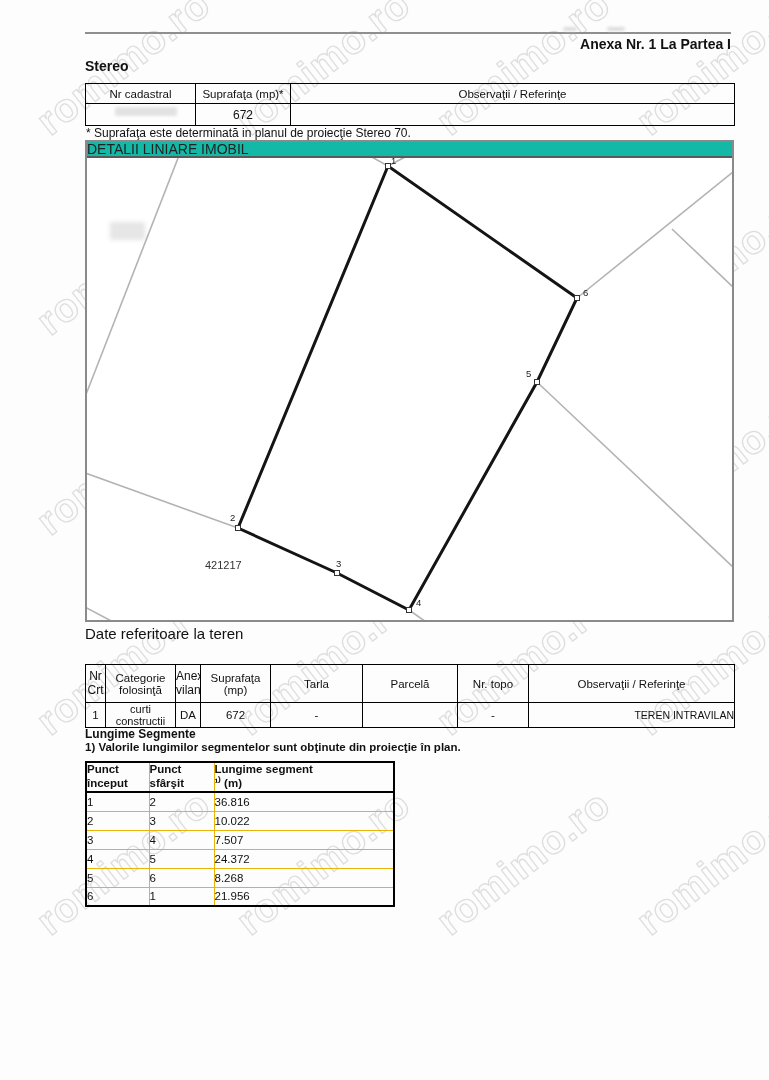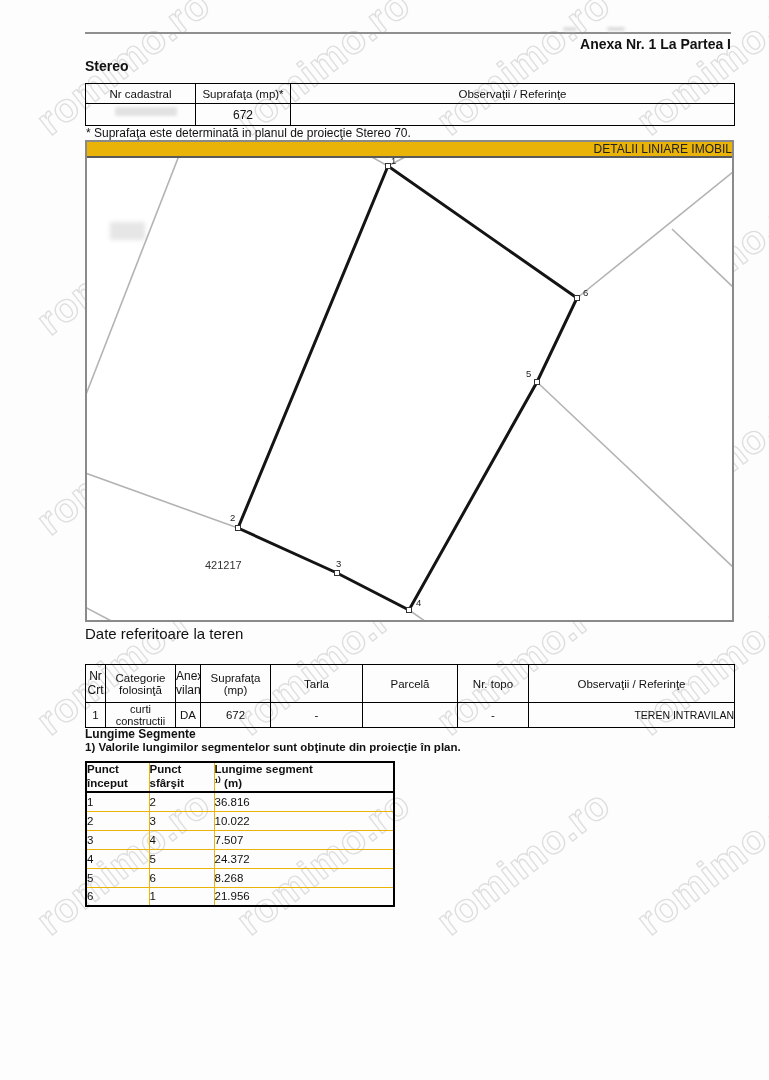--- a/index.html
+++ b/index.html
@@ -33,22 +33,22 @@
            font-weight:normal; white-space:pre-line; overflow:hidden; }
   
   .t1 { left:85px; top:83px; width:649px; font-size:11.5px; }
   .t1 .hrow th { height:20px; }
   .t1 .drow td { height:22px; font-size:12px; }
   .t1-smudge { left:115px; top:107px; width:62px; height:9px; background:#e2e2e2; filter:blur(1.5px); }
   .footnote { position:absolute; left:86px; top:126px; font-size:12px; }
   
   .diagram { position:absolute; left:85px; top:140px; width:649px; height:482px;
              border:2px solid #8a8a8a; background:#fff; }
-  .diagram-header { height:16px; background:#eab308; border-bottom:2px solid #5a5a5a;
-                    text-align:right; font-size:12px; color:#222; line-height:15px; }
+  .diagram-header { height:16px; background:#14b8a6; border-bottom:2px solid #5a5a5a;
+                    text-align:left; font-size:14px; color:#222; line-height:15px; }
   .plot { position:relative; width:645px; height:462px; background:#ffffff; }
   .plot svg { position:absolute; left:0; top:0; }
   .d-smudge { position:absolute; left:23px; top:64px; width:35px; height:18px;
               background:#e6e6e6; filter:blur(2px); }
   
   .h-date { position:absolute; left:85px; top:625px; font-size:15px; font-weight:normal; }
   .t2 { left:85px; top:664px; width:649px; font-size:11.5px; }
   .t2 .hrow th { height:38px; }
   .t2 .drow td { height:23px; }
   .t2 .small { font-size:12px; line-height:1.15; }

